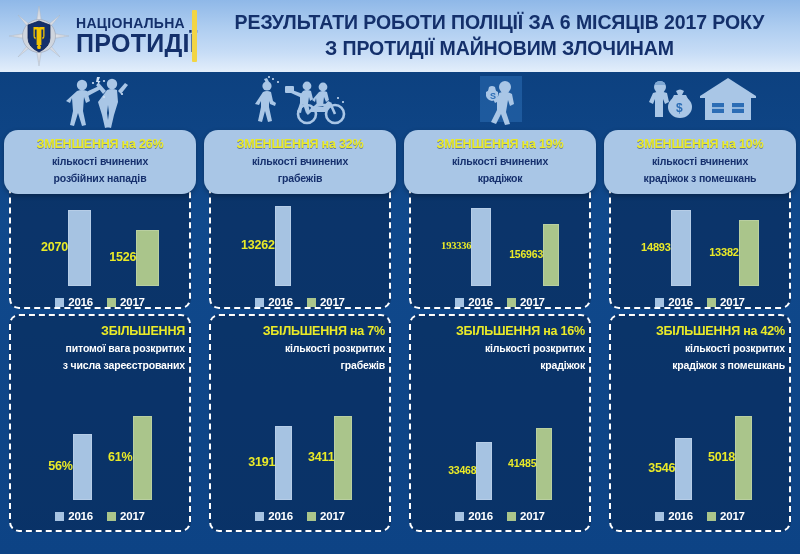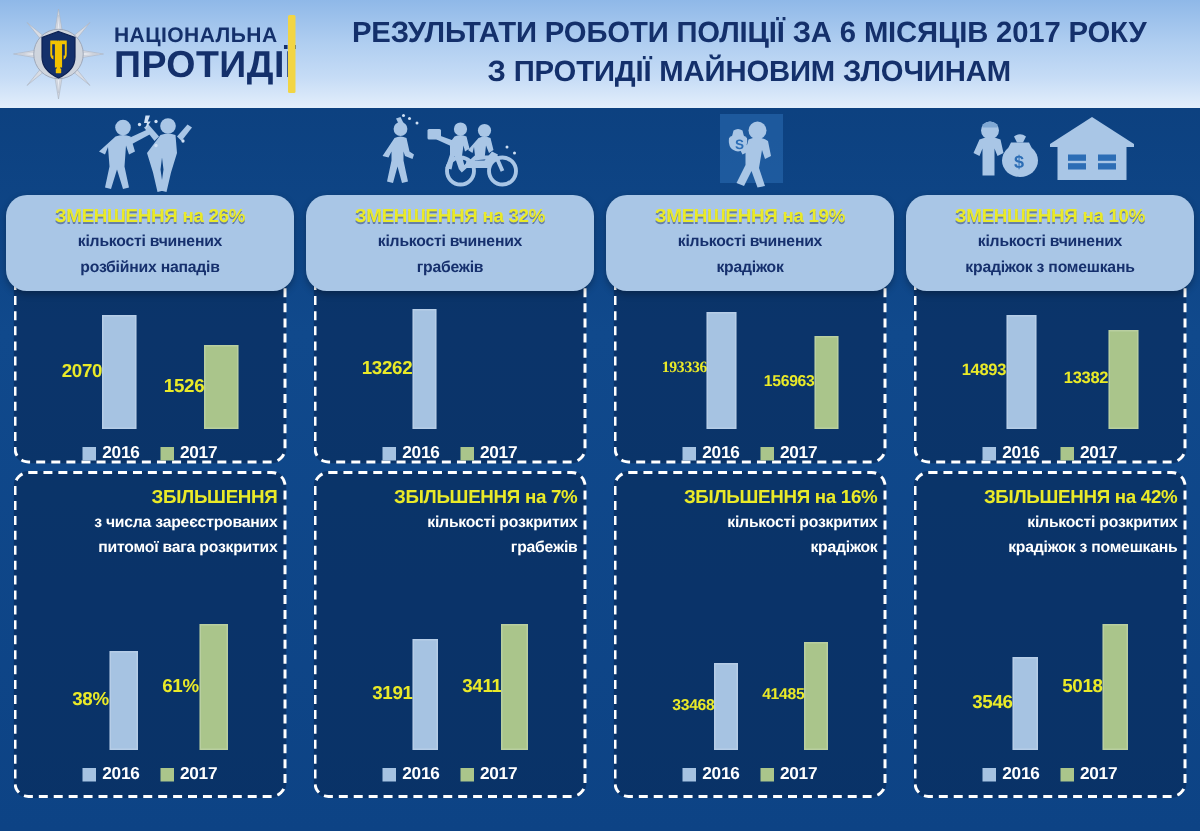--- a/index.html
+++ b/index.html
@@ -260,27 +260,27 @@
           <span class="legend-text">2017</span>
         </span>
       </div>
     </div>
 
     <div class="panel panel-bottom">
       <div class="caption-plain">
         <div class="caption-head">
           <span>ЗБІЛЬШЕННЯ</span><span class="pct"></span>
         </div>
+        <div class="caption-sub">питомої вага розкритих</div>
         <div class="caption-sub">з числа зареєстрованих</div>
-        <div class="caption-sub">питомої вага розкритих</div>
       </div>
       <div class="chart">
         <div class="plot">
           <div class="bar-group" style="left:18%;width:27%;">
-            <div class="bar-label">38%</div>
+            <div class="bar-label">56%</div>
             <div class="bar y2016" style="height:66px;"></div>
           </div>
           <div class="bar-group" style="left:55%;width:27%;">
             <div class="bar-label">61%</div>
             <div class="bar y2017" style="height:84px;"></div>
           </div>
         </div>
         <div class="legend">
           <span class="legend-item">
             <span class="legend-swatch y2016"></span>

